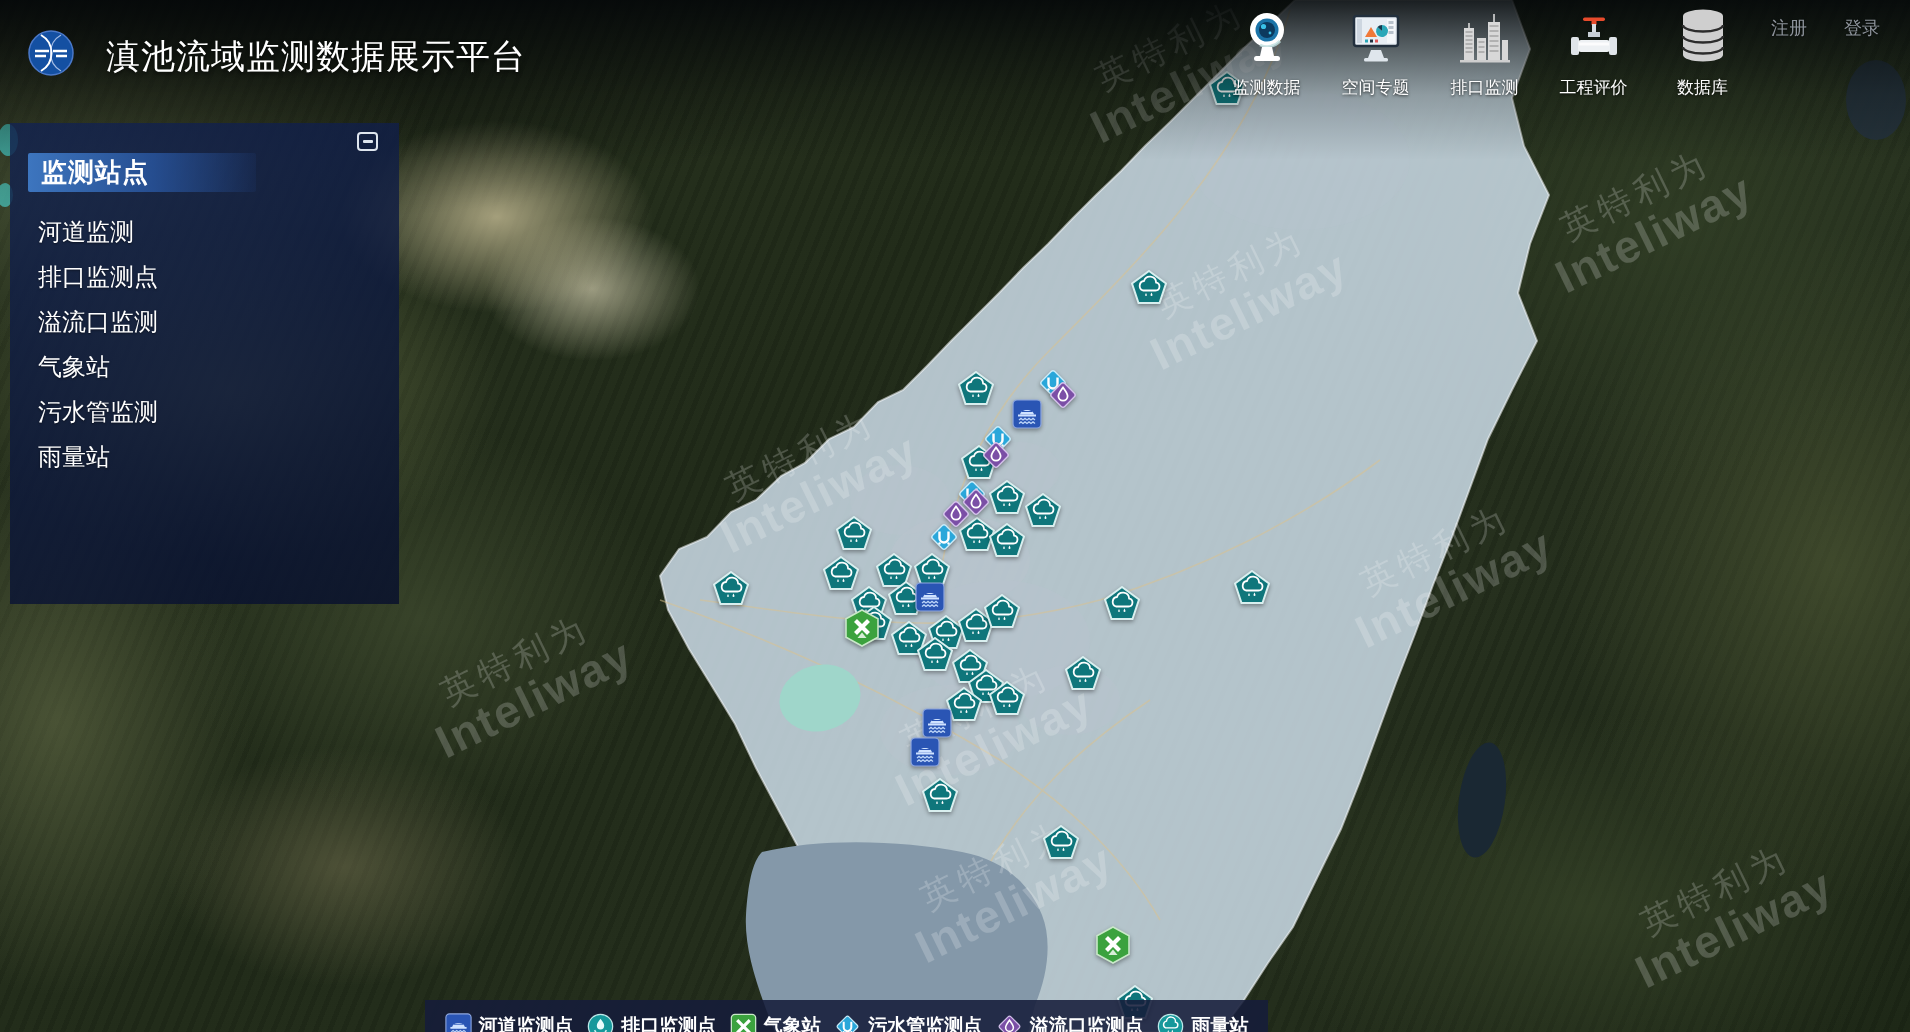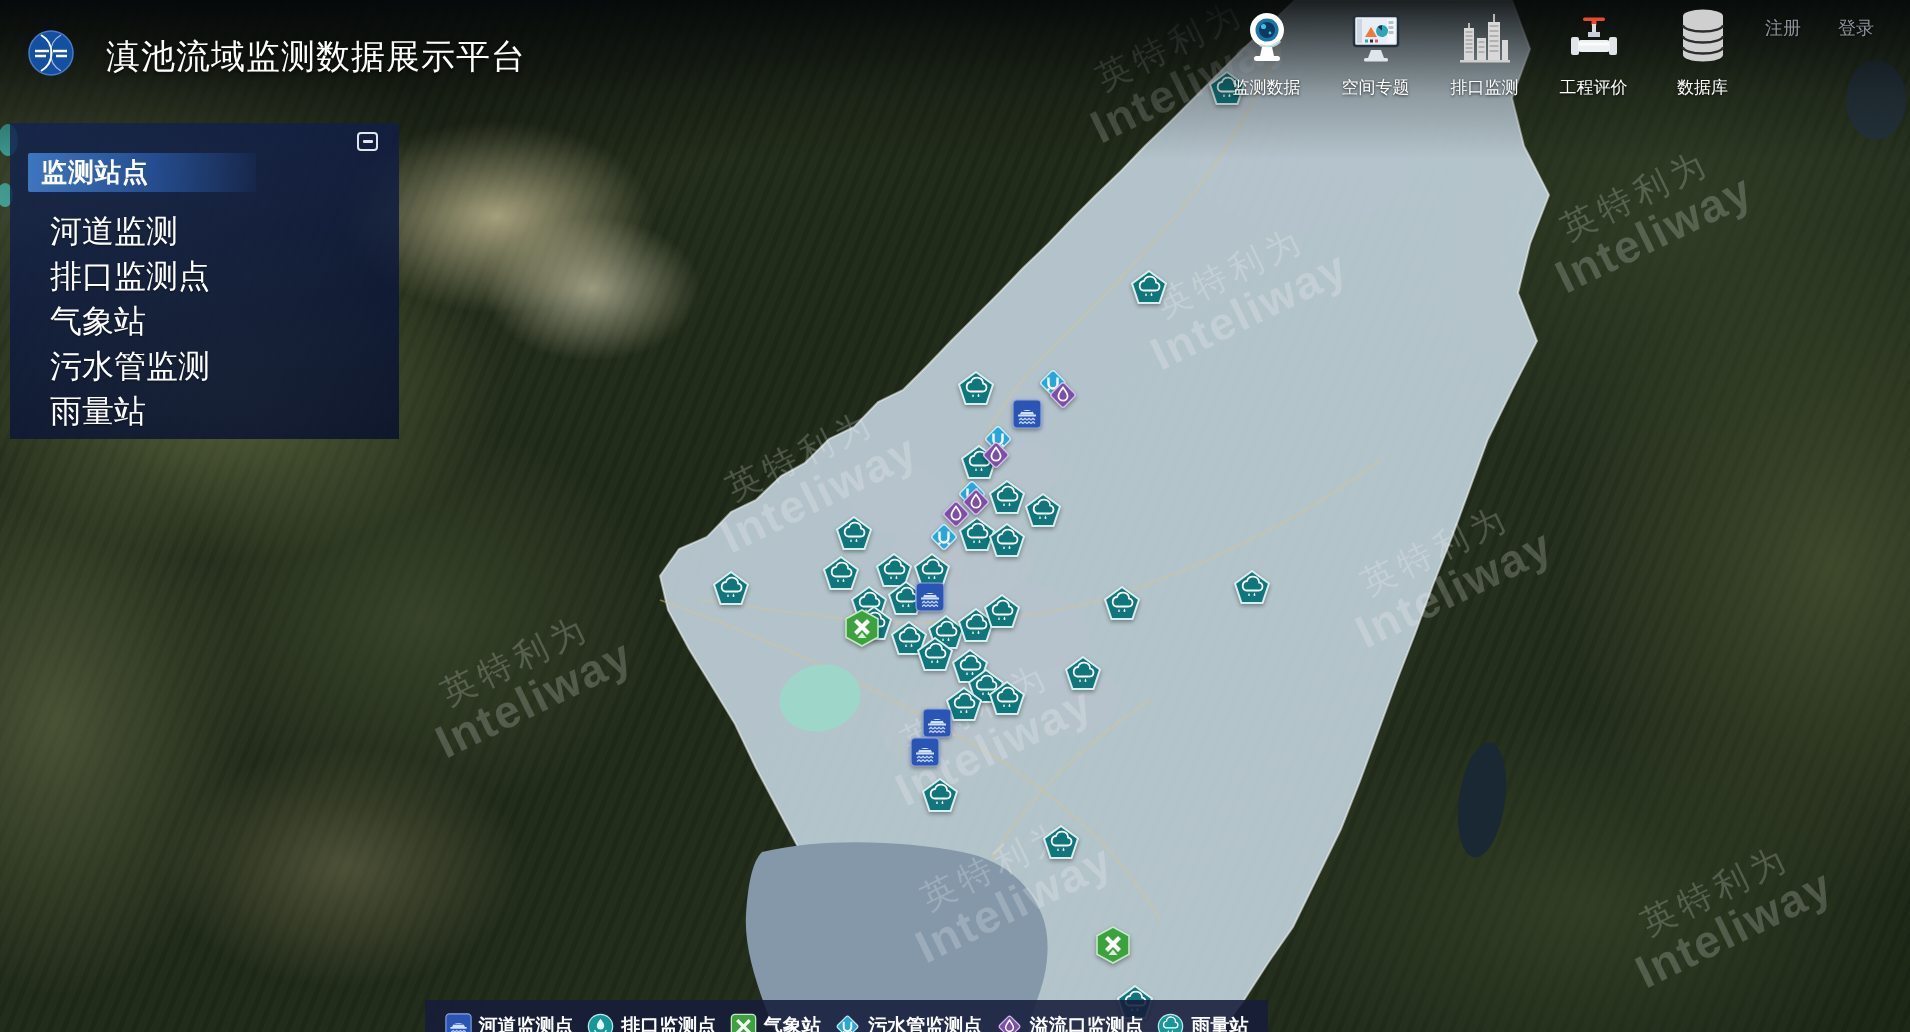--- a/index.html
+++ b/index.html
@@ -37,33 +37,33 @@
   
   .hdr{position:absolute;left:0;top:0;width:100%;height:100px;}
   .logo{position:absolute;left:27px;top:29px;width:48px;height:48px;}
   .title{position:absolute;left:102px;top:30px;font-size:34px;font-weight:500;color:#fff;
          letter-spacing:1px;text-shadow:0 2px 4px rgba(0,0,0,.7);}
   .nav{position:absolute;left:1212px;top:4px;display:flex;}
   .nav-item{width:109px;display:flex;flex-direction:column;align-items:center;cursor:pointer;}
   .nav-ic{height:60px;display:flex;align-items:flex-end;justify-content:center;}
   .nav-lb{margin-top:12px;font-size:17px;color:#fff;text-shadow:0 1px 3px rgba(0,0,0,.8);}
   .auth a{position:absolute;top:16px;font-size:18px;color:#8e949c;text-decoration:none;cursor:pointer;
-          text-shadow:0 1px 2px rgba(0,0,0,.6);}
+          text-shadow:0 1px 2px rgba(0,0,0,.6);margin-left:6px;}
   
-  .panel{position:absolute;left:10px;top:123px;width:389px;height:316px;
+  .panel{position:absolute;left:10px;top:123px;width:389px;height:481px;
          background:linear-gradient(160deg, rgba(19,35,80,.82), rgba(8,16,44,.84));}
   .panel-head{position:absolute;left:18px;top:30px;width:228px;height:39px;border-radius:2px;
          background:linear-gradient(90deg, rgba(64,124,201,.92) 0%, rgba(42,90,168,.75) 55%, rgba(30,60,120,.18) 100%);
          display:flex;align-items:center;}
   .panel-head span{padding-left:13px;font-size:26px;font-weight:bold;color:#fff;letter-spacing:1px;}
   .min-btn{position:absolute;left:347px;top:9px;width:21px;height:19px;border:2px solid #dfe6ee;
          border-radius:4px;cursor:pointer;display:flex;align-items:center;justify-content:center;background:transparent;padding:0;}
   .min-btn i{display:block;width:10px;height:3px;background:#dfe6ee;border-radius:1px;}
   .panel-list{position:absolute;left:0;top:86px;margin:0;padding:0;list-style:none;width:100%;}
-  .panel-list li{height:45px;line-height:45px;padding-left:40px;font-size:32px;color:#fff;cursor:pointer;
+  .panel-list li{height:45px;line-height:45px;padding-left:28px;font-size:24px;color:#fff;cursor:pointer;
          text-shadow:0 1px 2px rgba(0,0,0,.5);}
   
   .legend{position:absolute;left:425px;top:1000px;width:843px;height:46px;
           background:rgba(22,28,58,.88);display:flex;align-items:center;
           justify-content:space-evenly;padding:0 6px;box-sizing:border-box;}
   .lg-item{display:flex;align-items:center;gap:7px;margin-top:6px;cursor:pointer;}
   .lg-item .ic{width:27px;height:27px;display:block;}
   .lg-item .tx{font-size:19px;font-weight:bold;color:#fff;white-space:nowrap;}
 </style>
 </head>
@@ -620,20 +620,21 @@
   <aside class="panel">
     <div class="panel-head">
       <span>监测站点</span>
     </div>
     <button class="min-btn">
         <i></i>
       </button>
     <ul class="panel-list" id="panel-list">
         <li>河道监测</li>
         <li>排口监测点</li>
+        <li>溢流口监测</li>
         <li>气象站</li>
         <li>污水管监测</li>
         <li>雨量站</li>
       </ul>
   </aside>
 
   <div class="legend" id="legend">
       <div class="lg-item">
         <span class="ic"><svg width="27" height="27" viewBox="0 0 30 30">
             <rect x="1" y="1" width="28" height="28" rx="4" fill="#2a55b4" stroke="#8fa8e0" stroke-width="1.2"></rect>

